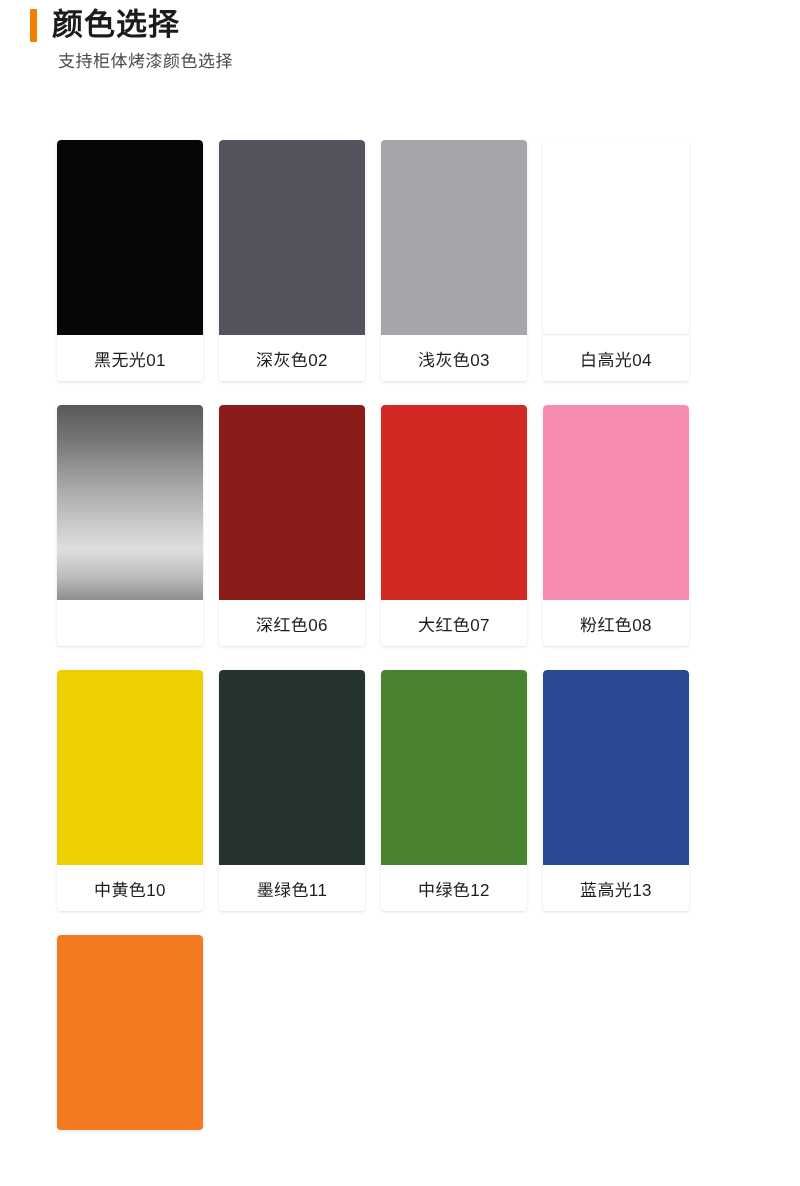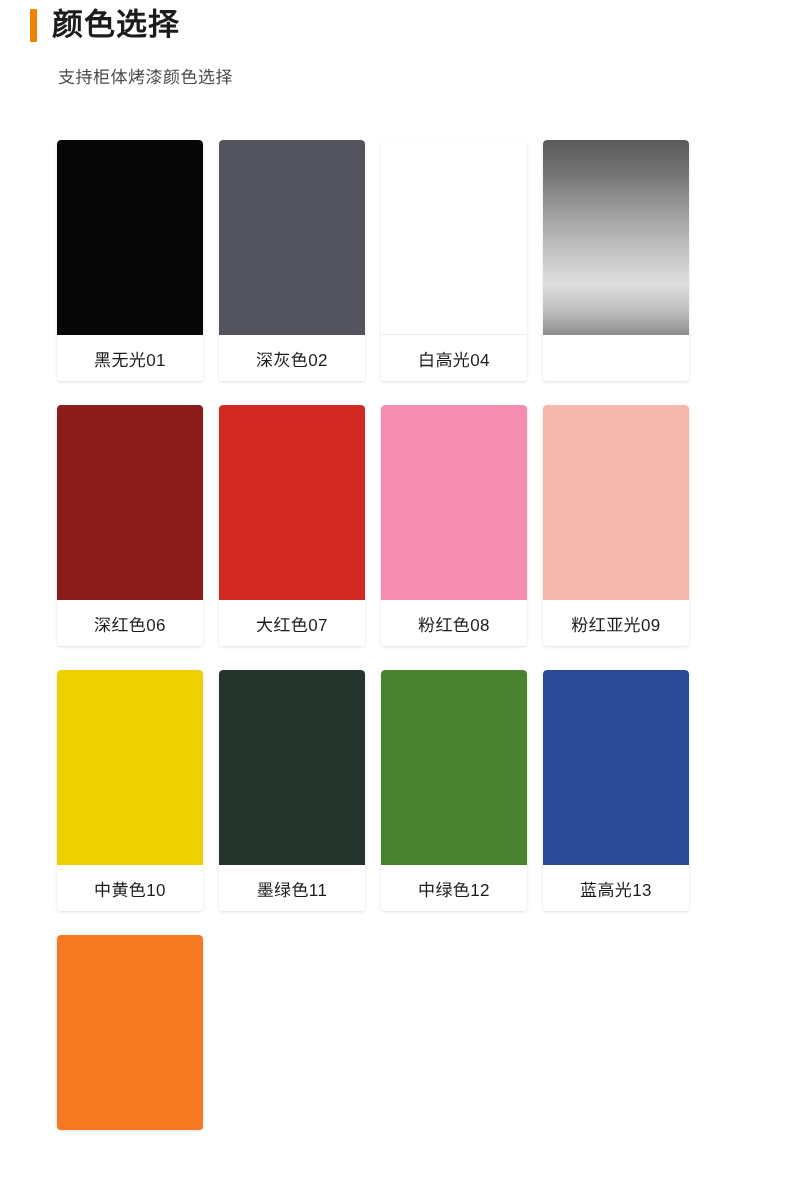--- a/index.html
+++ b/index.html
@@ -48,21 +48,21 @@
   .page-title {
     font-size: 31px;
     font-weight: bold;
     color: #1c1c1c;
     letter-spacing: 1px;
     margin-left: 15px;
     line-height: 1;
     white-space: nowrap;
   }
   .page-subtitle {
-    margin-top: 21px;
+    margin-top: 5px;
     padding-left: 58px;
     font-size: 17px;
     color: #4a4a4a;
     letter-spacing: 0.5px;
     line-height: 1;
     white-space: nowrap;
   }
 
   
   .swatch-grid {
@@ -129,41 +129,41 @@
   <div class="swatch-grid">
       <div class="color-card">
         <div class="swatch" style="background: rgb(7, 7, 7);"></div>
         <div class="card-label">黑无光01</div>
       </div>
       <div class="color-card">
         <div class="swatch" style="background: rgb(84, 84, 95);"></div>
         <div class="card-label">深灰色02</div>
       </div>
       <div class="color-card">
+        <div class="swatch" style="background: rgb(165, 166, 169);"></div>
+        <div class="card-label">浅灰色03</div>
+      </div>
+      <div class="color-card">
         <div class="swatch has-hairline" style="background: rgb(255, 255, 255);"></div>
         <div class="card-label">白高光04</div>
       </div>
       <div class="color-card">
         <div class="swatch" style="background-image: linear-gradient(rgb(89, 89, 89) 0%, rgb(118, 118, 118) 18%, rgb(168, 168, 168) 42%, rgb(210, 210, 210) 66%, rgb(222, 222, 222) 74%, rgb(189, 189, 189) 88%, rgb(141, 141, 141) 100%);"></div>
       </div>
       <div class="color-card">
         <div class="swatch" style="background: rgb(138, 28, 26);"></div>
         <div class="card-label">深红色06</div>
       </div>
       <div class="color-card">
         <div class="swatch" style="background: rgb(210, 42, 34);"></div>
         <div class="card-label">大红色07</div>
       </div>
       <div class="color-card">
         <div class="swatch" style="background: rgb(246, 140, 176);"></div>
         <div class="card-label">粉红色08</div>
-      </div>
-      <div class="color-card">
-        <div class="swatch" style="background: rgb(246, 185, 173);"></div>
-        <div class="card-label">粉红亚光09</div>
       </div>
       <div class="color-card">
         <div class="swatch" style="background: rgb(237, 208, 0);"></div>
         <div class="card-label">中黄色10</div>
       </div>
       <div class="color-card">
         <div class="swatch" style="background: rgb(37, 52, 44);"></div>
         <div class="card-label">墨绿色11</div>
       </div>
       <div class="color-card">

